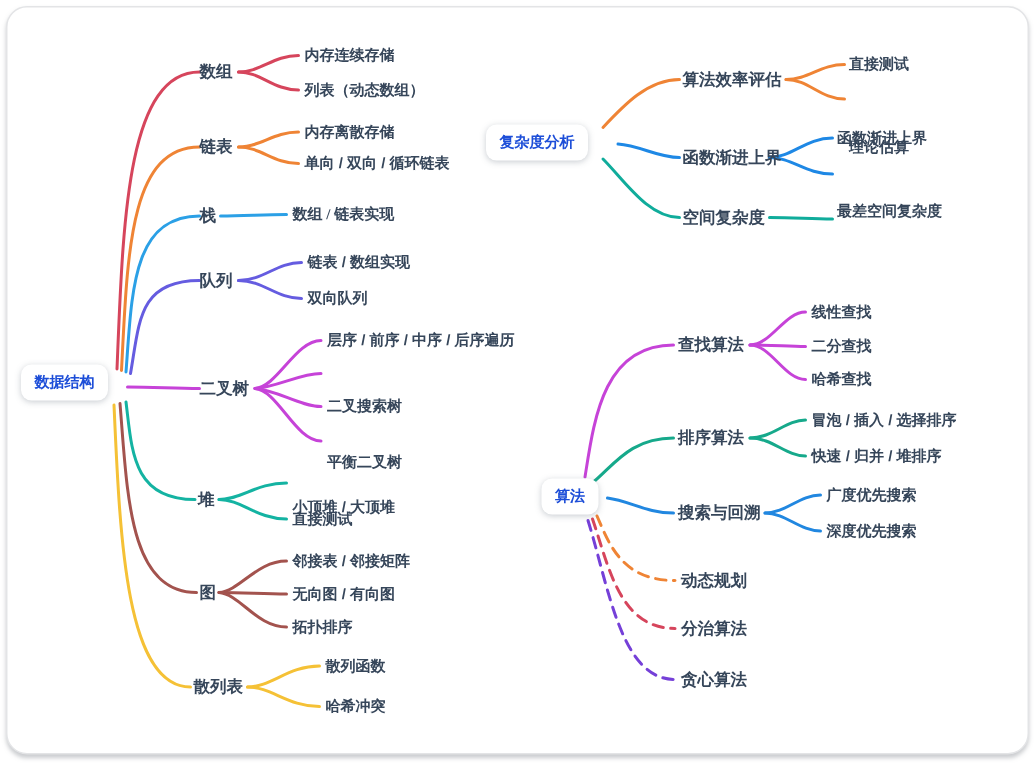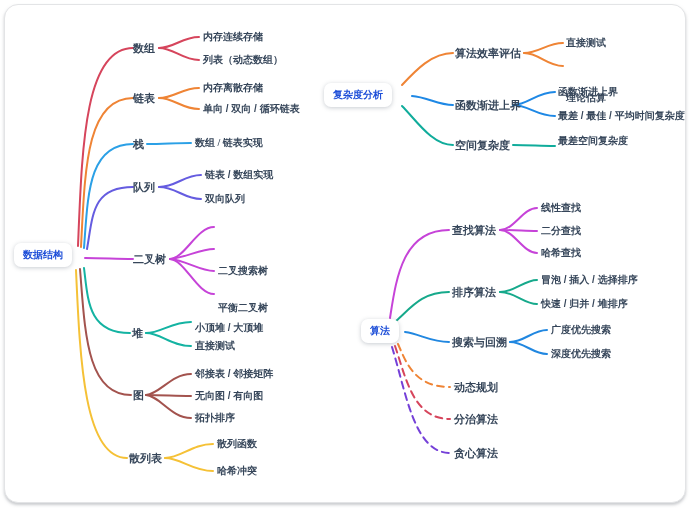--- a/index.html
+++ b/index.html
@@ -92,38 +92,38 @@
   <div class="node branch" style="left:133px;top:395px;">图</div>
   <div class="node branch" style="left:129px;top:458px;">散列表</div>
 
   <div class="node leaf" style="left:203px;top:37px;">内存连续存储</div>
   <div class="node leaf" style="left:203px;top:60px;">列表（动态数组）</div>
   <div class="node leaf" style="left:203px;top:88px;">内存离散存储</div>
   <div class="node leaf" style="left:203px;top:109px;">单向 / 双向 / 循环链表</div>
   <div class="node leaf" style="left:195px;top:143px;font-family:Liberation Serif, serif;">数组 / 链表实现</div>
   <div class="node leaf" style="left:205px;top:175px;">链表 / 数组实现</div>
   <div class="node leaf" style="left:205px;top:199px;">双向队列</div>
+  <div class="node leaf" style="left:218px;top:227px;">层序 / 前序 / 中序 / 后序遍历</div>
   <div class="node leaf" style="left:218px;top:271px;">二叉搜索树</div>
   <div class="node leaf" style="left:218px;top:308px;text-align:center;">平衡二叉树</div>
-  <div class="node leaf" style="left:195px;top:328px;">小顶堆 / 大顶堆</div>
+  <div class="node leaf" style="left:195px;top:338px;">小顶堆 / 大顶堆</div>
   <div class="node leaf" style="left:195px;top:346px;">直接测试</div>
   <div class="node leaf" style="left:195px;top:374px;">邻接表 / 邻接矩阵</div>
   <div class="node leaf" style="left:195px;top:396px;">无向图 / 有向图</div>
   <div class="node leaf" style="left:195px;top:418px;">拓扑排序</div>
   <div class="node leaf" style="left:217px;top:444px;">散列函数</div>
   <div class="node leaf" style="left:217px;top:471px;">哈希冲突</div>
 
   <div class="node branch" style="left:455px;top:53px;">算法效率评估</div>
   <div class="node branch" style="left:455px;top:105px;">函数渐进上界</div>
   <div class="node branch" style="left:455px;top:145px;">空间复杂度</div>
 
   <div class="node leaf" style="left:566px;top:43px;">直接测试</div>
   <div class="node leaf" style="left:566px;top:66px;margin-top:32px;">理论估算</div>
   <div class="node leaf" style="left:558px;top:92px;">函数渐进上界</div>
-  <div class="node leaf" style="left:558px;top:116px;">最差 / 最佳 / 平均时间复杂度</div>
   <div class="node leaf" style="left:558px;top:141px;text-align:center;">最差空间复杂度</div>
 
   <div class="node branch" style="left:452px;top:230px;">查找算法</div>
   <div class="node branch" style="left:452px;top:292px;">排序算法</div>
   <div class="node branch" style="left:452px;top:342px;">搜索与回溯</div>
   <div class="node branch" style="left:454px;top:387px;">动态规划</div>
   <div class="node branch" style="left:454px;top:419px;">分治算法</div>
   <div class="node branch" style="left:454px;top:453px;">贪心算法</div>
 
   <div class="node leaf" style="left:541px;top:208px;">线性查找</div>

